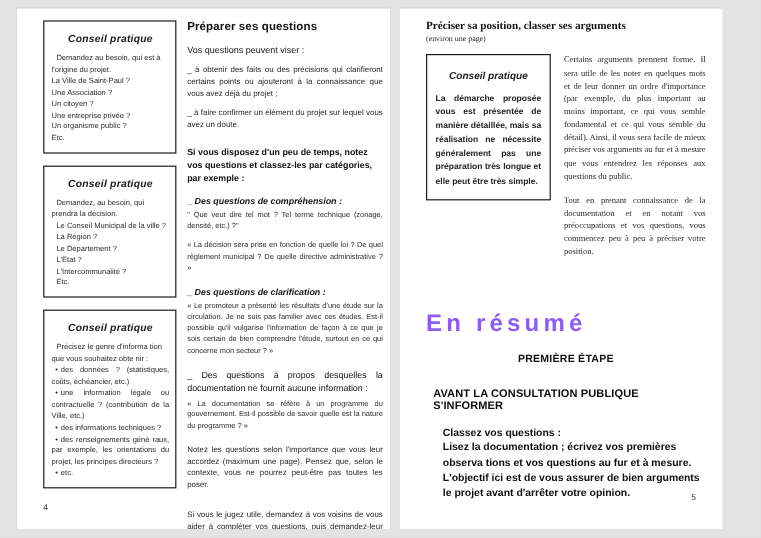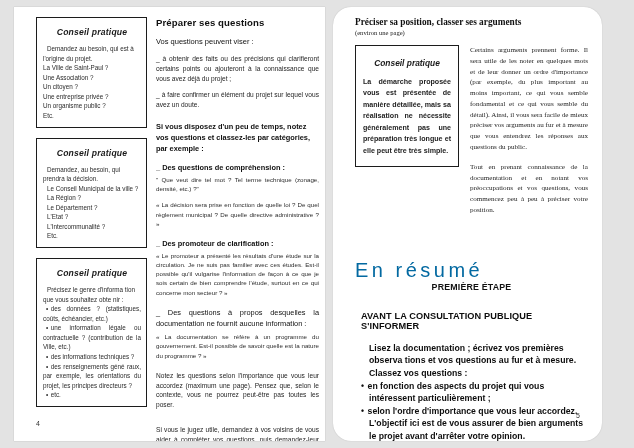--- a/index.html
+++ b/index.html
@@ -33,21 +33,20 @@
     margin: 7px 0 0 14px;
     padding: 10px 6px 0 22px;
     box-shadow: 0 0 1px rgba(0,0,0,0.25);
   }
   .page-right {
     width: 269px;
     height: 434px;
     margin: 7px 0 0 8px;
     padding: 10px 14px 0 22px;
     box-shadow: 0 0 1px rgba(0,0,0,0.25);
-    border-radius: 18px;
   }
   .cols {
     display: flex;
     gap: 9px;
   }
 
   
   .col-boxes {
     width: 111px;
     flex: 0 0 111px;
@@ -110,20 +109,21 @@
     font-size: 7.5px;
     font-weight: normal;
     color: #111;
     margin: 0 0 8px 0;
   }
   h3.q-head {
     font-size: 7.4px;
     font-weight: bold;
     color: #111;
     margin: 0 0 3px 0;
+    font-style: italic;
   }
   h3.q-head-wrap {
     font-size: 7.4px;
     font-weight: normal;
     color: #111;
     margin: 0 0 3px 0;
     text-align: justify;
     line-height: 1.45;
   }
   p.body {
@@ -203,24 +203,24 @@
     font-family: "Liberation Serif", serif;
     font-size: 7.1px;
     line-height: 1.52;
     color: #1f1f1f;
     margin: 0 0 9px 0;
     text-align: justify;
   }
 
   .resume-head {
     font-size: 20px;
-    font-weight: normal;
+    font-weight: bold;
     letter-spacing: 3.5px;
-    color: #0369a1;
-    margin: 34px 0 0 0;
+    color: #8b5cf6;
+    margin: 34px 0 12px 0;
   }
   .resume-sub {
     font-size: 8.8px;
     font-weight: bold;
     color: #111;
     margin: 0 0 19px 0;
     letter-spacing: 0.2px;
     text-align: center;
   }
   .resume-block {
@@ -328,21 +328,21 @@
         <p class="body">_ à faire confirmer un élément du projet sur lequel vous avez un doute.</p>
 
         <div class="gap-sm"></div>
         <p class="lead">Si vous disposez d'un peu de temps, notez vos questions et classez-les par catégories, par exemple :</p>
 
         <h3 class="q-head">_ Des questions de compréhension :</h3>
         <p class="quote">" Que veut dire tel mot ? Tel terme technique (zonage, densité, etc.) ?"</p>
         <p class="quote">« La décision sera prise en fonction de quelle loi ? De quel règlement municipal ? De quelle directive administrative ? »</p>
 
         <div class="gap-sm"></div>
-        <h3 class="q-head">_ Des promoteur de clarification :</h3>
+        <h3 class="q-head">_ Des questions de clarification :</h3>
         <p class="quote">« Le promoteur a présenté les résultats d'une étude sur la circulation. Je ne suis pas familier avec ces études. Est-il possible qu'il vulgarise l'information de façon à ce que je sois certain de bien comprendre l'étude, surtout en ce qui concerne mon secteur ? »</p>
 
         <div class="gap-sm"></div>
         <h3 class="q-head-wrap">_ Des questions à propos desquelles la documentation ne fournit aucune information :</h3>
         <p class="quote">« La documentation se réfère à un programme du gouvernement. Est-il possible de savoir quelle est la nature du programme ? »</p>
 
         <div class="gap-sm"></div>
         <p class="body">Notez les questions selon l'importance que vous leur accordez (maximum une page). Pensez que, selon le contexte, vous ne pourrez peut-être pas toutes les poser.</p>
         <div class="gap-md"></div>
         <p class="body">Si vous le jugez  utile, demandez à vos voisins de vous aider à compléter vos questions, puis demandez-leur s'ils ont bien compris ce que vous désirez savoir, si vous auriez pu être plus clair, plus précis, s'il y a des omissions importantes, etc.</p>
@@ -367,25 +367,21 @@
         <p class="serif">Certains arguments prennent forme. Il sera utile de les noter en quelques mots et de leur donner un ordre d'importance (par exemple, du plus important au moins important, ce qui vous semble fondamental et ce qui vous semble du détail). Ainsi, il vous sera facile de mieux préciser vos arguments au fur et à mesure que vous entendrez les réponses aux questions du public.</p>
         <p class="serif">Tout en prenant connaissance de la documentation et en notant vos préoccupations et vos questions, vous commencez peu à peu à préciser votre position.</p>
       </div>
     </div>
 
     <div class="resume-head">En résumé</div>
     <div class="resume-sub">PREMIÈRE ÉTAPE</div>
 
     <div class="resume-block">
       <div class="resume-banner">AVANT LA CONSULTATION PUBLIQUE S'INFORMER</div>
+      <div class="resume-line">Classez vos questions :</div>
       <div class="resume-line">Lisez la documentation ; écrivez vos premières observa tions et vos questions au fur et à mesure.</div>
-      <div class="resume-line">Classez vos questions :</div>
-      <ul class="resume-bullets">
-        <li>en fonction des aspects du projet qui vous intéressent particulièrement ;</li>
-        <li>selon l'ordre d'importance que vous leur accordez.</li>
-      </ul>
       <div class="resume-tail">L'objectif ici est de vous assurer de bien arguments le projet avant d'arrêter votre opinion.</div>
     </div>
 
     <div class="folio folio-right">5</div>
   </div>
 
 </div>
 
 </body></html>

